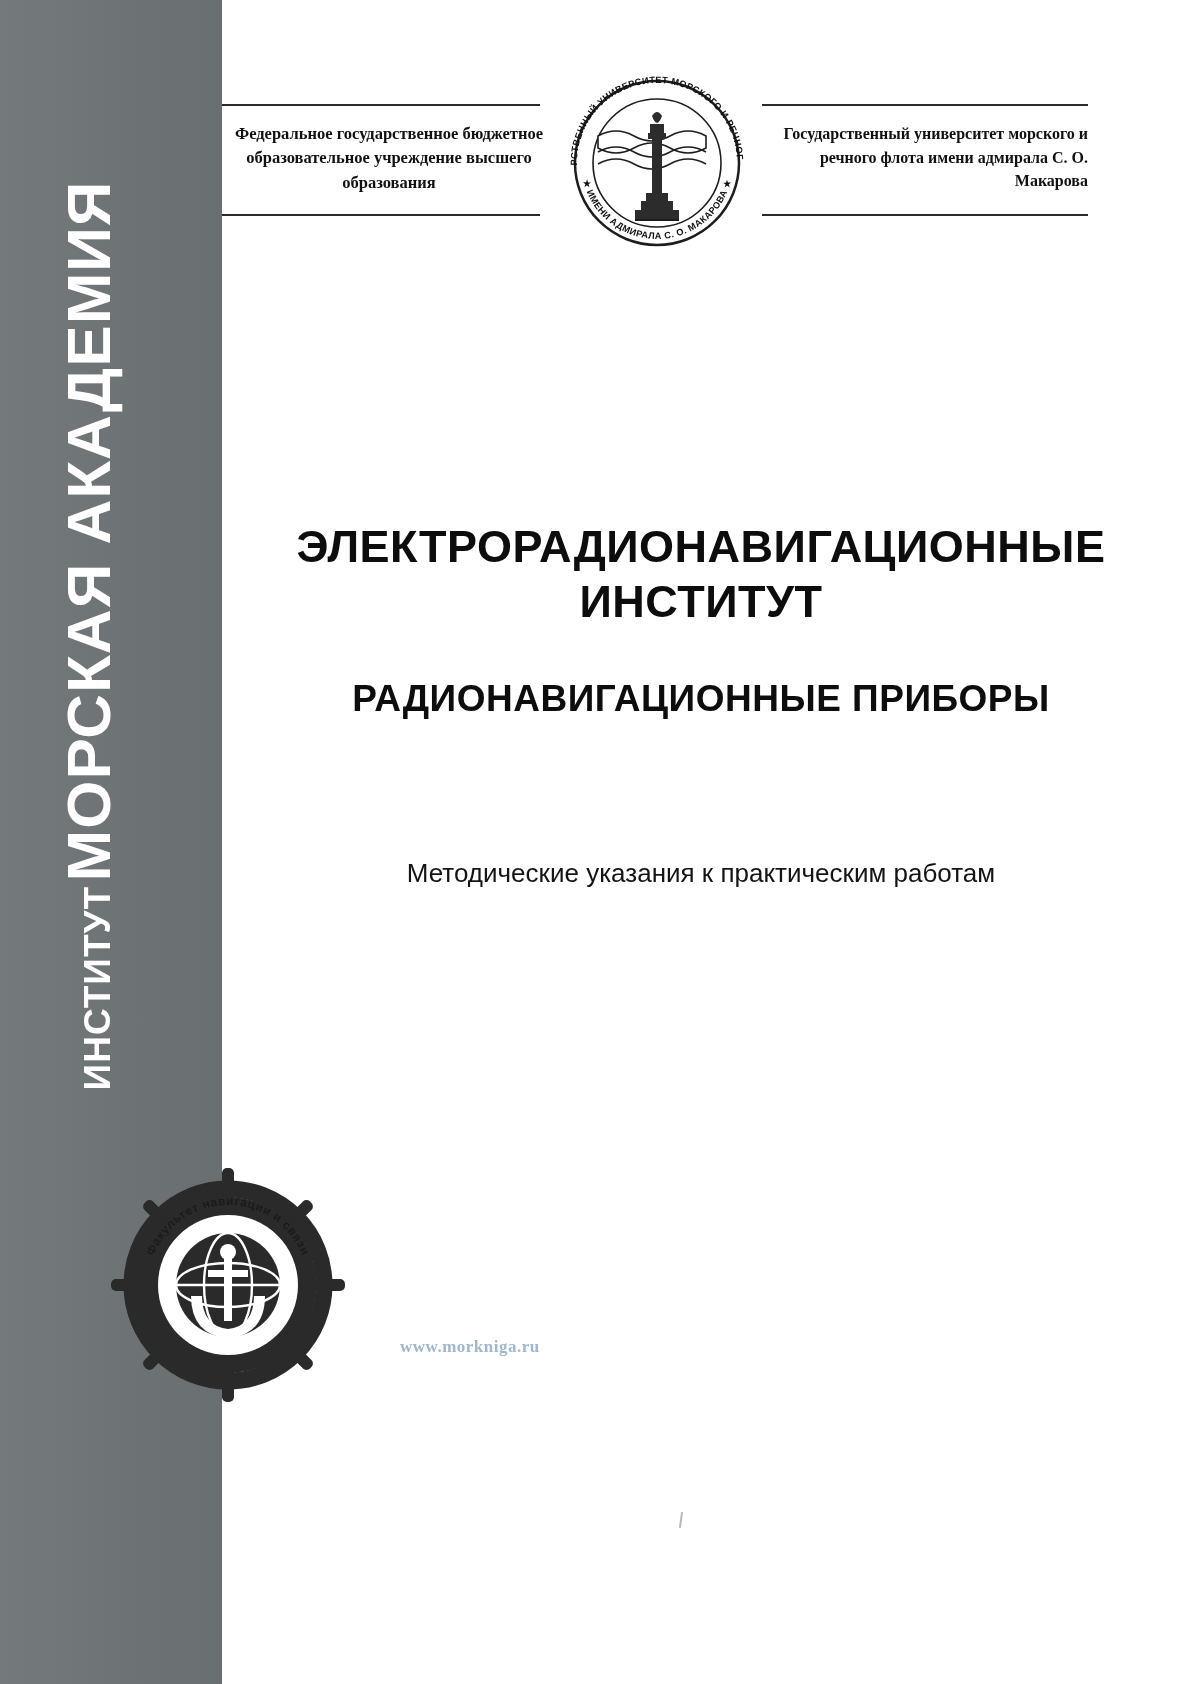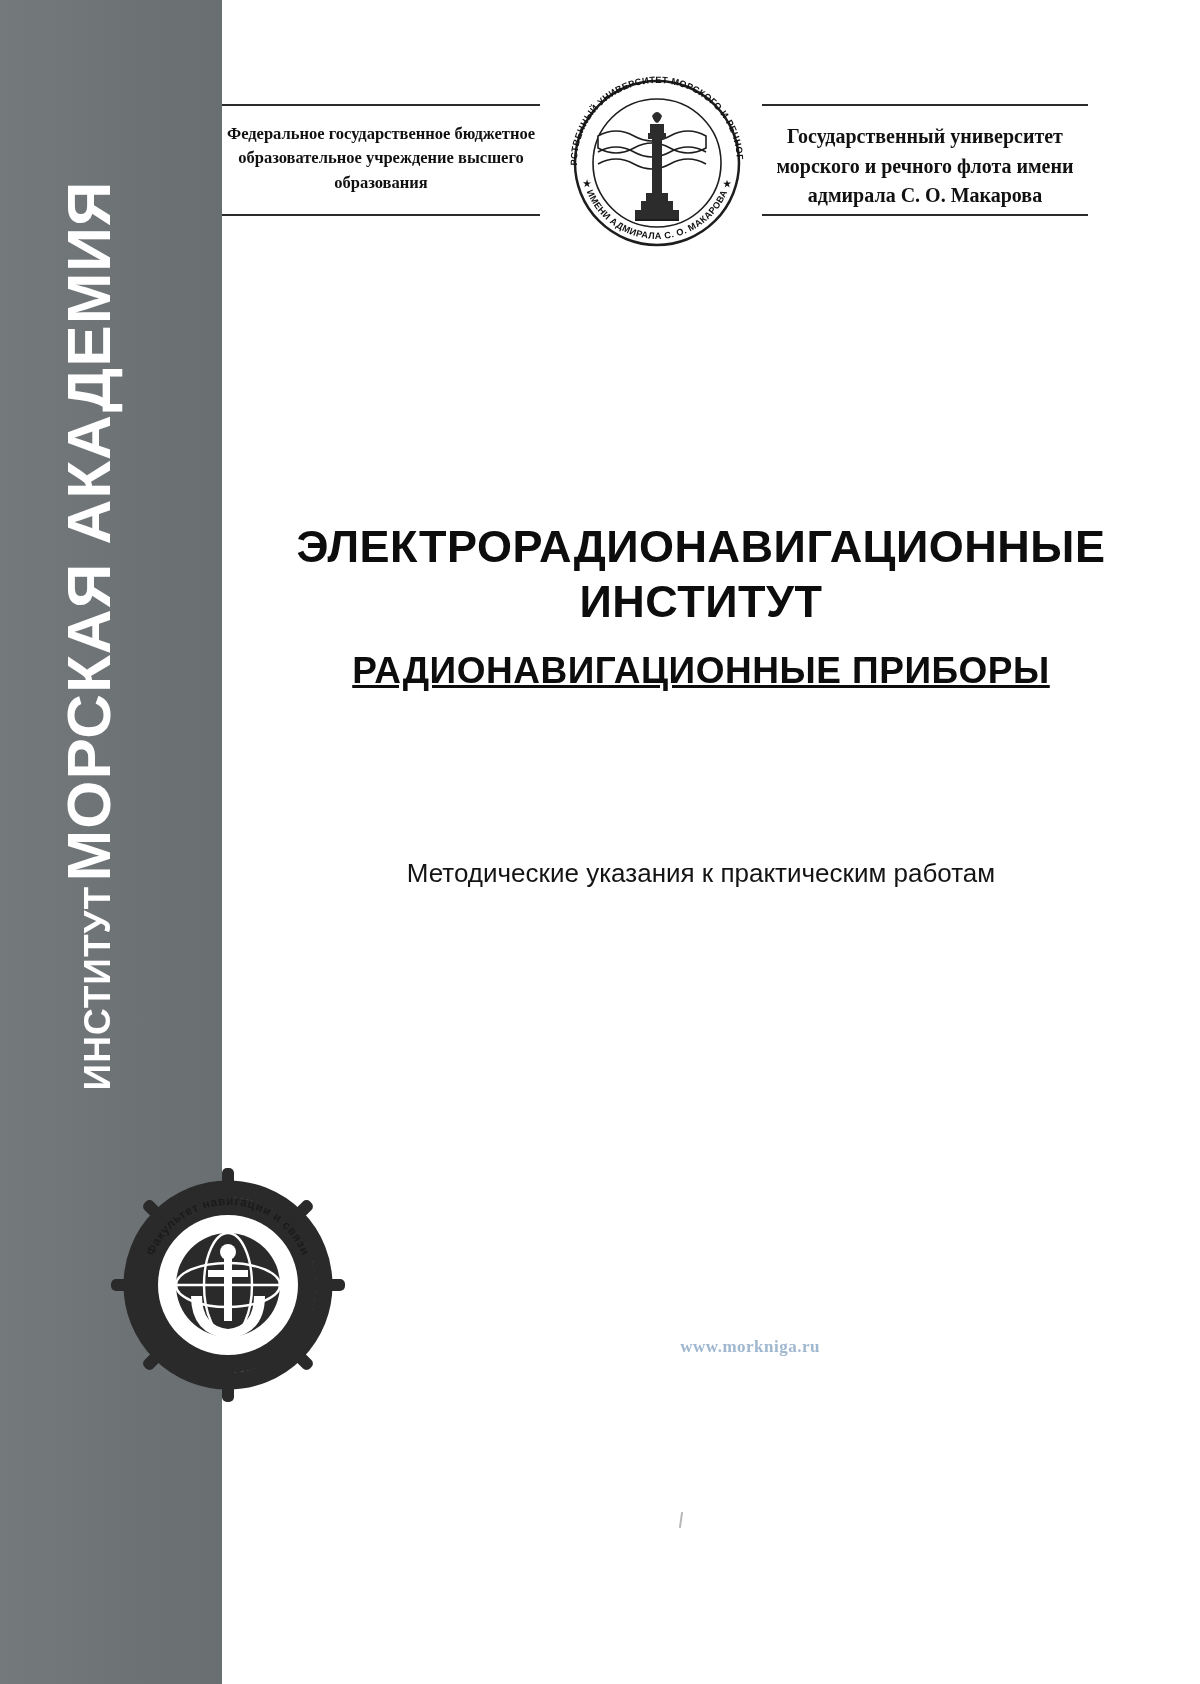--- a/index.html
+++ b/index.html
@@ -76,28 +76,29 @@
   .hdr-left {
     position: absolute;
     left: 0;
     top: 26px;
     width: 318px;
     text-align: center;
     font-size: 16.5px;
     font-weight: bold;
     line-height: 1.48;
     color: #111;
+    padding-left: 8px;
   }
   .hdr-right {
     position: absolute;
     left: 540px;
     top: 26px;
     width: 326px;
-    text-align: center;
-    font-size: 20px;
+    text-align: right;
+    font-size: 16px;
     font-weight: bold;
     line-height: 1.48;
     color: #111;
   }
 
   .emblem {
     position: absolute;
     left: 330px;
     top: -38px;
     width: 210px;
@@ -119,22 +120,21 @@
     letter-spacing: 0.5px;
     line-height: 1.22;
     color: #0d0d0d;
   }
   .title-sub {
     font-family: "Liberation Sans", sans-serif;
     font-weight: bold;
     font-size: 37px;
     letter-spacing: 0.5px;
     color: #0d0d0d;
-    margin-top: 20px;
-    text-decoration: underline;
+    margin-top: 48px;
   }
   .subtitle {
     position: absolute;
     left: 222px;
     top: 858px;
     width: 958px;
     text-align: center;
     font-family: "Liberation Sans", sans-serif;
     font-size: 26px;
     color: #141414;
@@ -148,21 +148,21 @@
     width: 250px;
     height: 250px;
   }
 
   
   .watermark {
     position: absolute;
     left: 400px;
     top: 1337px;
     width: 420px;
-    text-align: right;
+    text-align: left;
     font-family: "Liberation Serif", serif;
     font-weight: bold;
     font-size: 17px;
     color: #9fb7cf;
     letter-spacing: 0.5px;
   }
 
   .speck {
     position: absolute;
     left: 680px;

